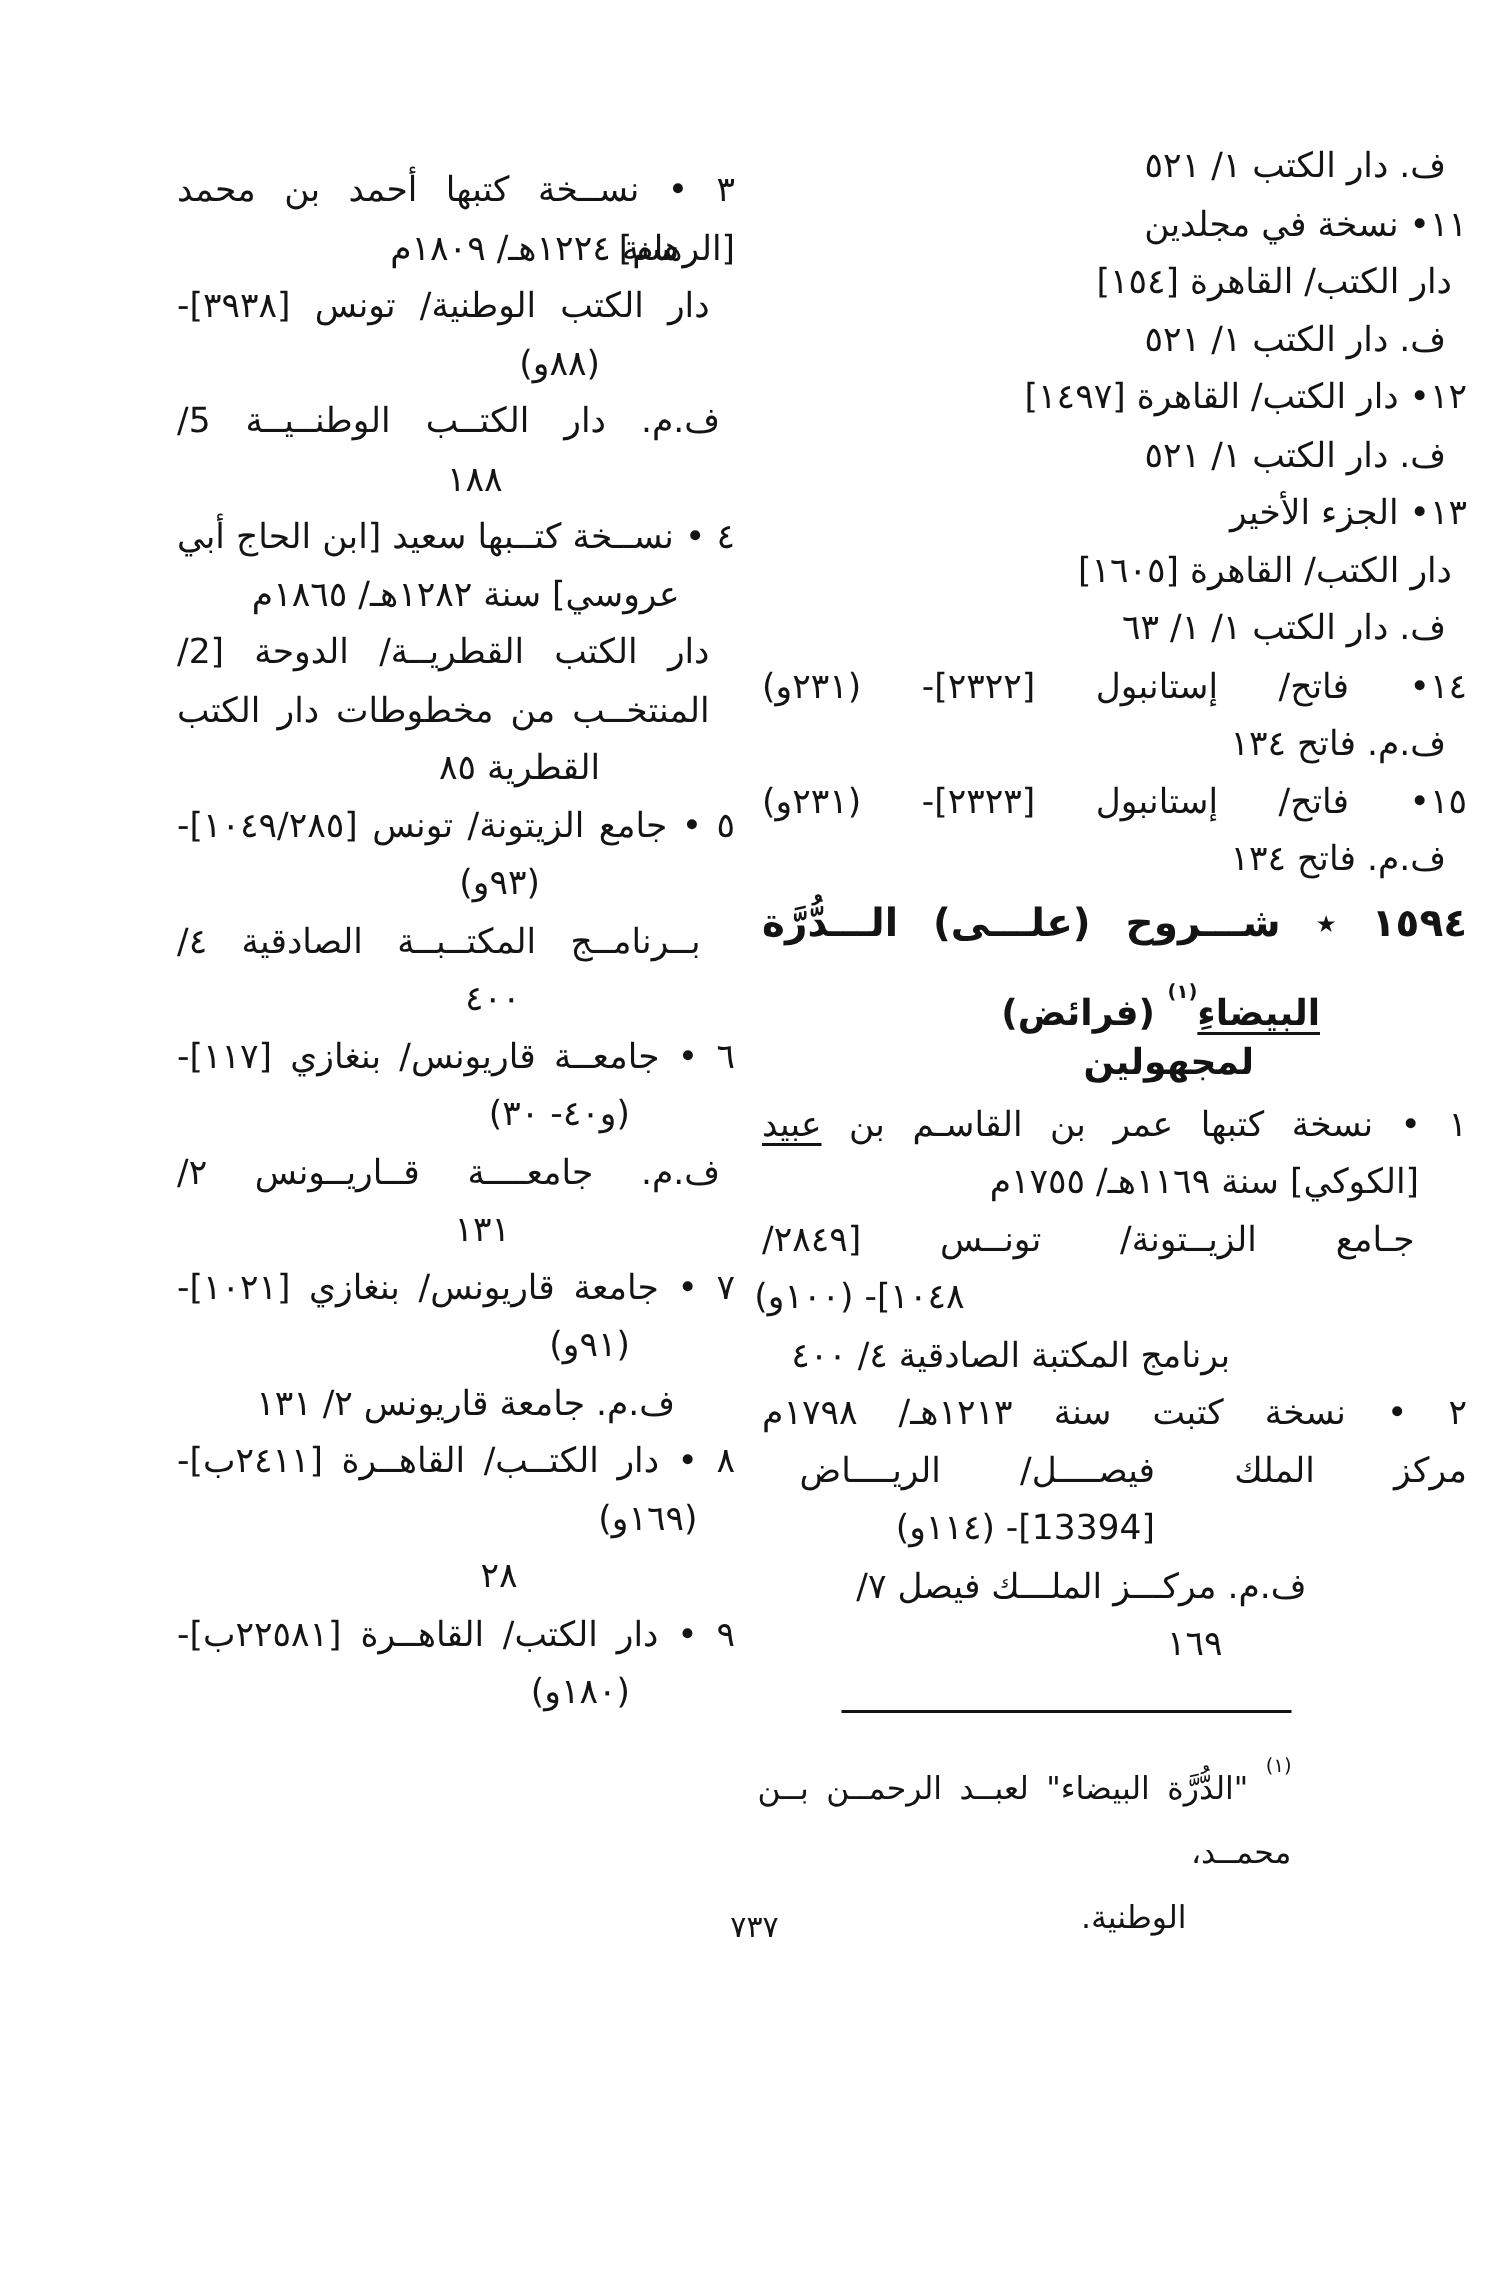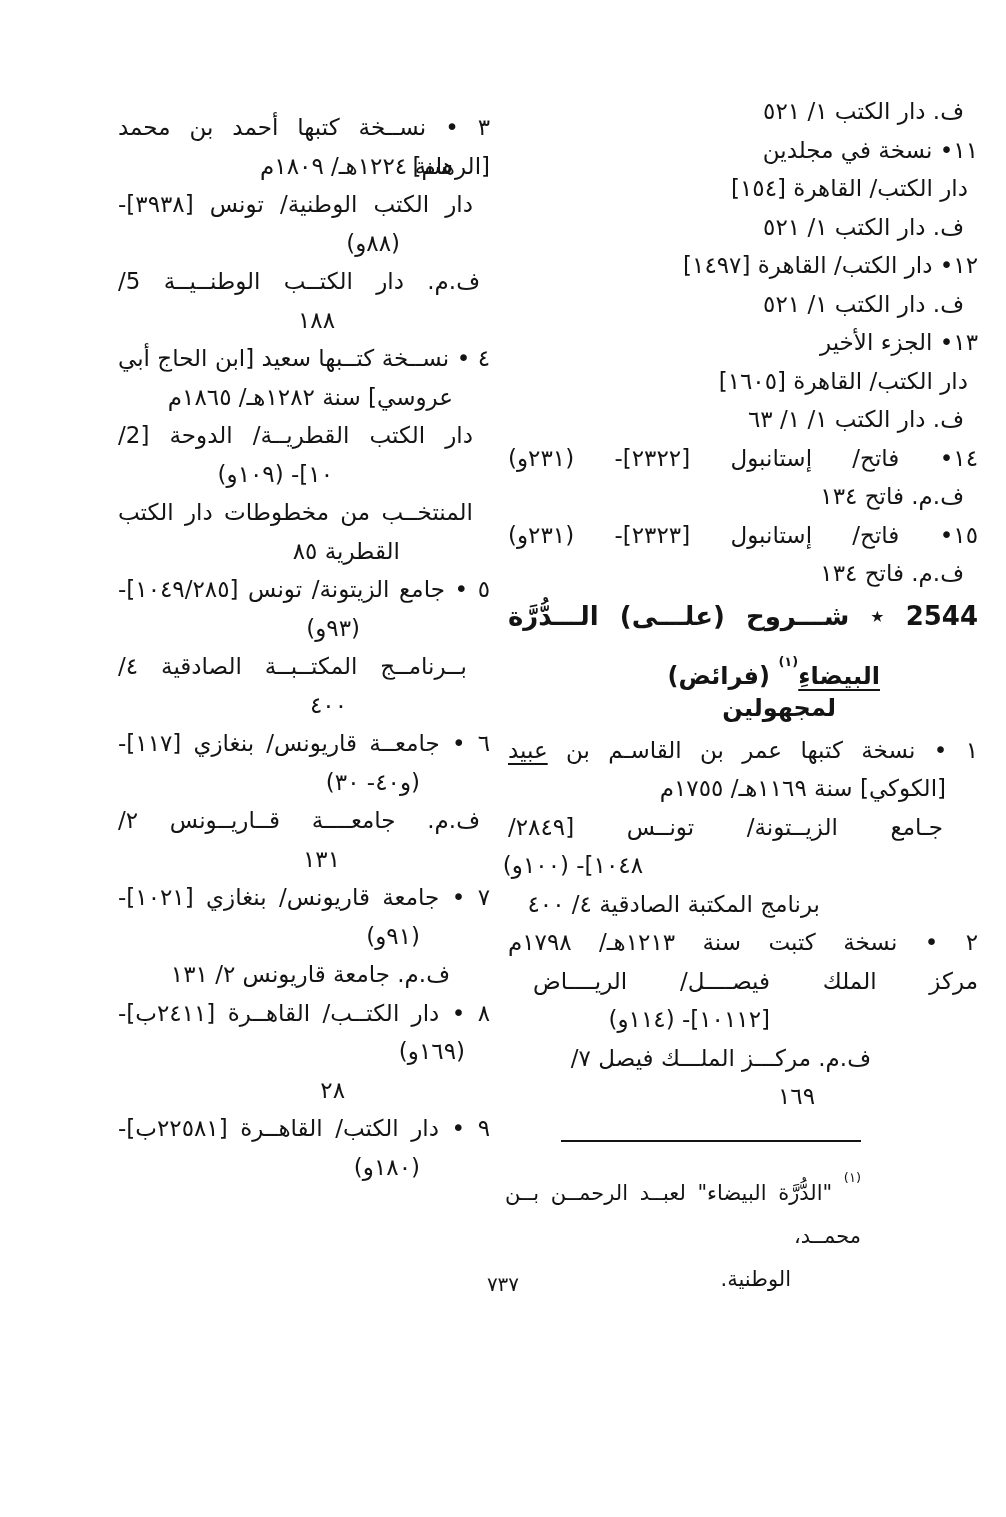--- a/index.html
+++ b/index.html
@@ -57,33 +57,33 @@
     <div class="ln">١٢• دار الكتب/ القاهرة [١٤٩٧]</div>
     <div class="ln" style="padding-right:14px">ف. دار الكتب ١/ ٥٢١</div>
     <div class="ln">١٣• الجزء الأخير</div>
     <div class="ln" style="padding-right:10px">دار الكتب/ القاهرة [١٦٠٥]</div>
     <div class="ln" style="padding-right:14px">ف. دار الكتب ١/ ١/ ٦٣</div>
     <div class="ln jf">١٤• فاتح/ إستانبول [٢٣٢٢]- (٢٣١و)</div>
     <div class="ln" style="padding-right:14px">ف.م. فاتح ١٣٤</div>
     <div class="ln jf">١٥• فاتح/ إستانبول [٢٣٢٣]- (٢٣١و)</div>
     <div class="ln" style="padding-right:14px">ف.م. فاتح ١٣٤</div>
 
-    <div class="ln hd jf">2544 ٭ شـــروح (علـــى) الـــدُّرَّة</div>
+    <div class="ln hd jf">١٥٩٤ ٭ شـــروح (علـــى) الـــدُّرَّة</div>
     <div class="ln hd2" style="padding-right:98px"><span class="ul">البيضاءِ</span><sup class="fnref">(١)</sup> <span>(فرائض)</span></div>
     <div class="ln hd2" style="padding-right:142px">لمجهولين</div>
 
     <div class="ln jf"><span>١ • نسخة كتبها عمر بن القاسـم بن </span><span class="ul">عبيد</span></div>
     <div class="ln" style="padding-right:32px">[الكوكي] سنة ١١٦٩هـ/ ١٧٥٥م</div>
     <div class="ln jf" style="padding-right:35px">جـامع الزيــتونة/ تونــس [٢٨٤٩/</div>
     <div class="ln" style="padding-right:335px">١٠٤٨]- (١٠٠و)</div>
     <div class="ln" style="padding-right:158px">برنامج المكتبة الصادقية ٤/ ٤٠٠</div>
 
     <div class="ln jf">٢ • نسخة كتبت سنة ١٢١٣هـ/ ١٧٩٨م</div>
     <div class="ln jf" style="padding-left:25px">مركز الملك فيصــــل/ الريــــاض</div>
-    <div class="ln" style="padding-right:208px">[١٠١١٢]- (١١٤و)</div>
+    <div class="ln" style="padding-right:208px">[13394]- (١١٤و)</div>
     <div class="ln" style="padding-right:107px">ف.م. مركـــز الملـــك فيصل ٧/</div>
     <div class="ln" style="padding-right:163px">١٦٩</div>
   </div>
 
   <div class="fn-block">
     <div class="fn-rule"></div>
     <div class="fn-ln fn-l1"><sup class="fnref">(١)</sup> <span>"الدُّرَّة البيضاء" لعبــد الرحمــن بــن محمــد،</span></div>
     <div class="fn-ln fn-l2">الوطنية.</div>
   </div>
 
@@ -91,21 +91,20 @@
     <div class="ln jf">٣ • نســخة كتبها أحمد بن محمد [الرهام]</div>
     <div class="ln" style="padding-right:37px">سنة ١٢٢٤هـ/ ١٨٠٩م</div>
     <div class="ln jf" style="padding-right:17px">دار الكتب الوطنية/ تونس [٣٩٣٨]-</div>
     <div class="ln" style="padding-right:90px">(٨٨و)</div>
     <div class="ln jf" style="padding-right:10px">ف.م. دار الكتــب الوطنــيــة 5/</div>
     <div class="ln" style="padding-right:155px">١٨٨</div>
 
     <div class="ln jf">٤ • نســخة كتــبها سعيد [ابن الحاج أبي</div>
     <div class="ln" style="padding-right:37px">عروسي] سنة ١٢٨٢هـ/ ١٨٦٥م</div>
     <div class="ln jf" style="padding-right:17px">دار الكتب القطريــة/ الدوحة [2/</div>
-    <div class="ln" style="padding-right:157px">١٠]- (١٠٩و)</div>
     <div class="ln jf" style="padding-right:17px">المنتخــب من مخطوطات دار الكتب</div>
     <div class="ln" style="padding-right:90px">القطرية ٨٥</div>
 
     <div class="ln jf">٥ • جامع الزيتونة/ تونس [١٠٤٩/٢٨٥]-</div>
     <div class="ln" style="padding-right:130px">(٩٣و)</div>
     <div class="ln jf" style="padding-right:23px">بــرنامــج المكتــبــة الصادقية ٤/</div>
     <div class="ln" style="padding-right:143px">٤٠٠</div>
 
     <div class="ln jf">٦ • جامعــة قاريونس/ بنغازي [١١٧]-</div>
     <div class="ln" style="padding-right:70px">(و٤٠- ٣٠)</div>

